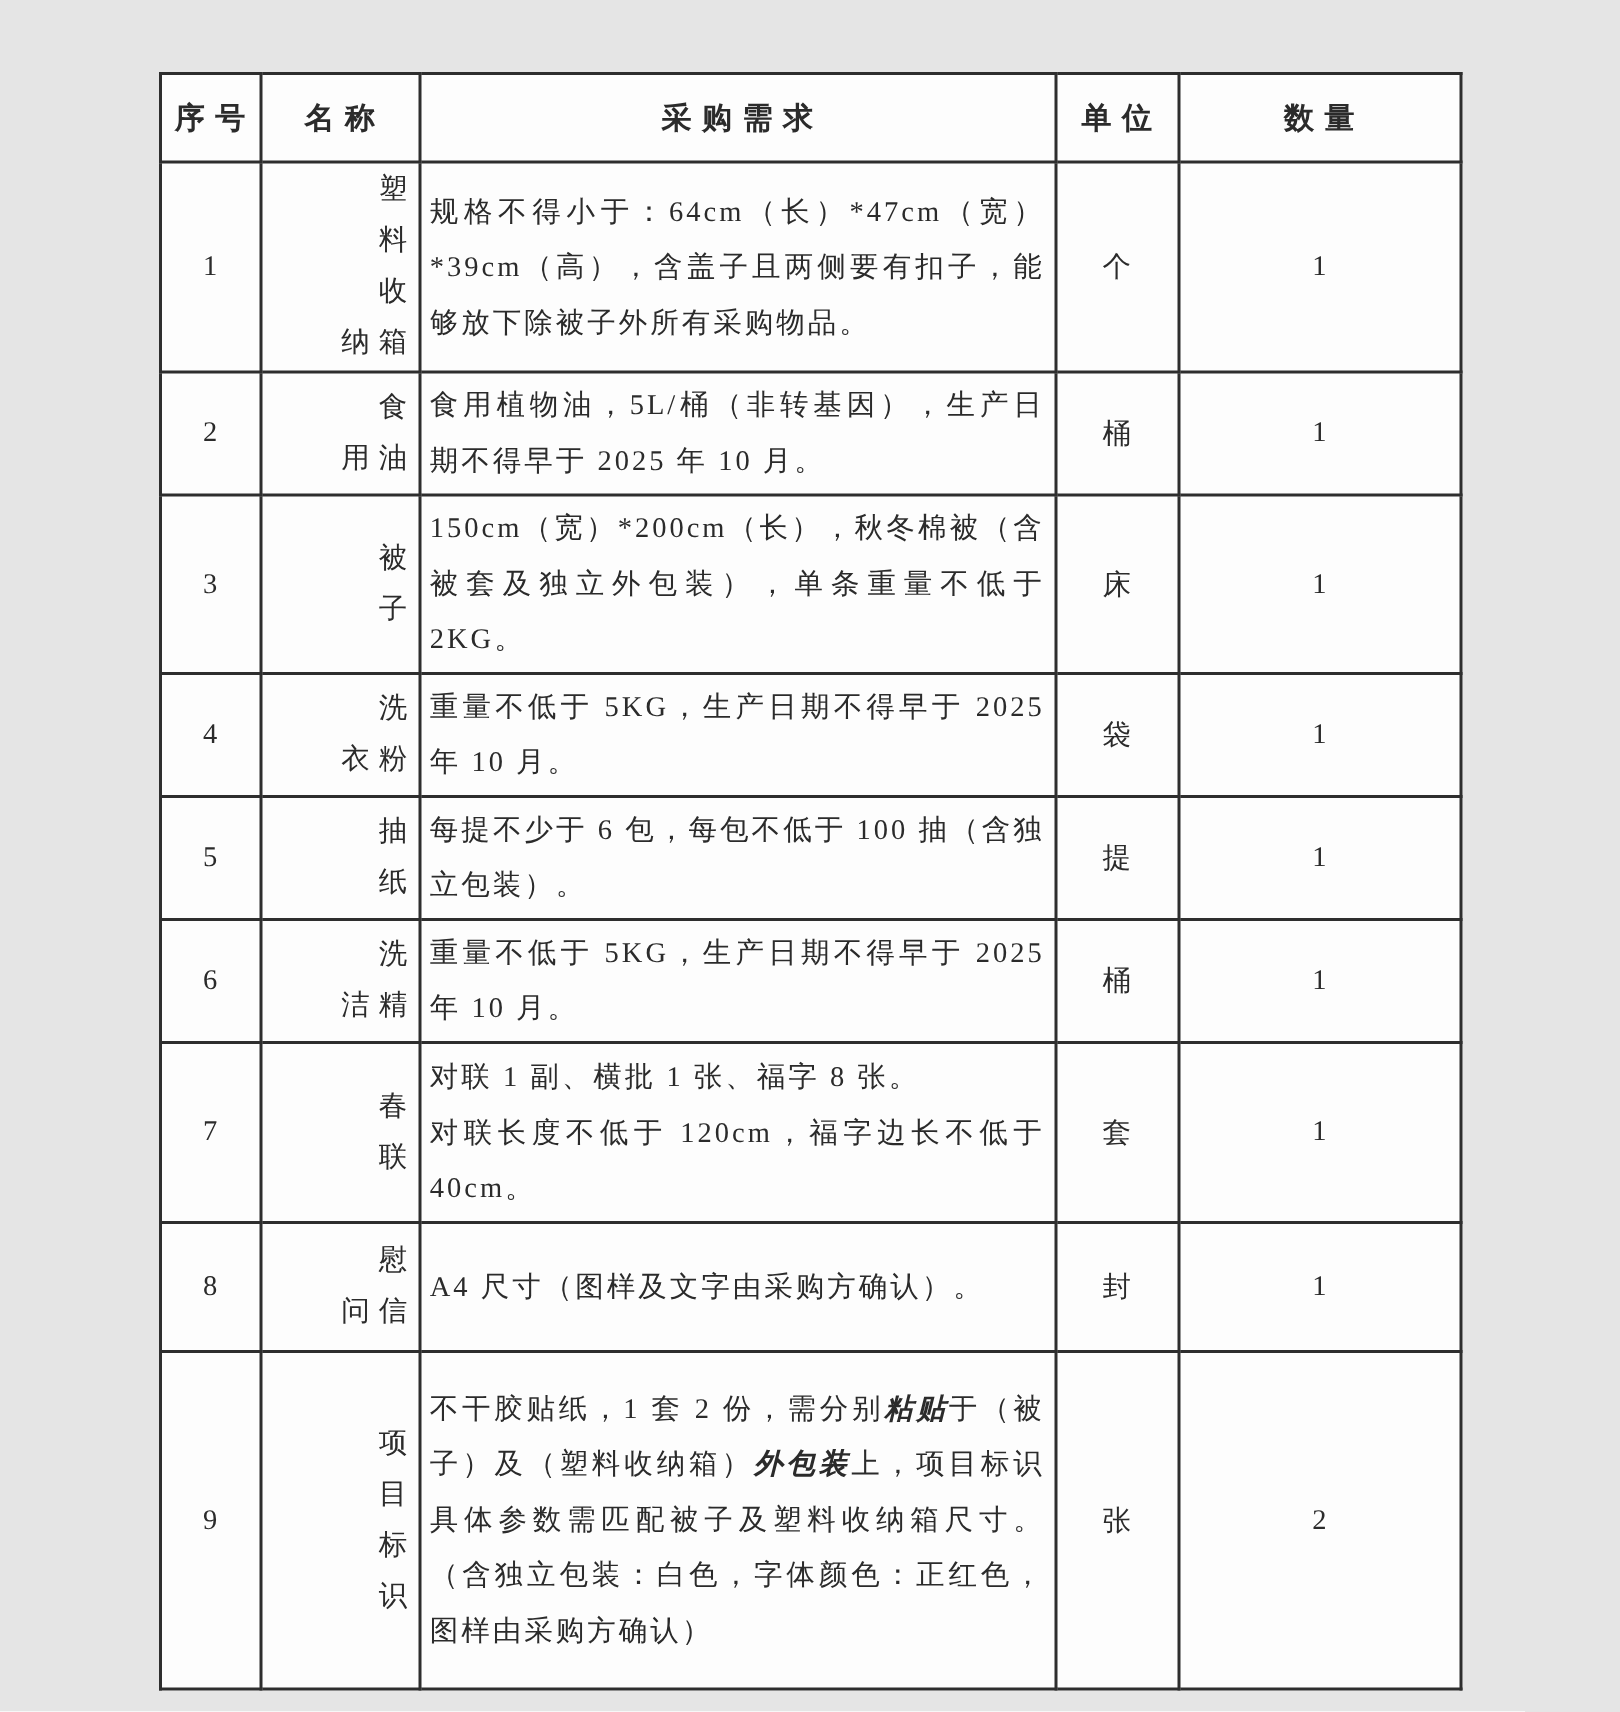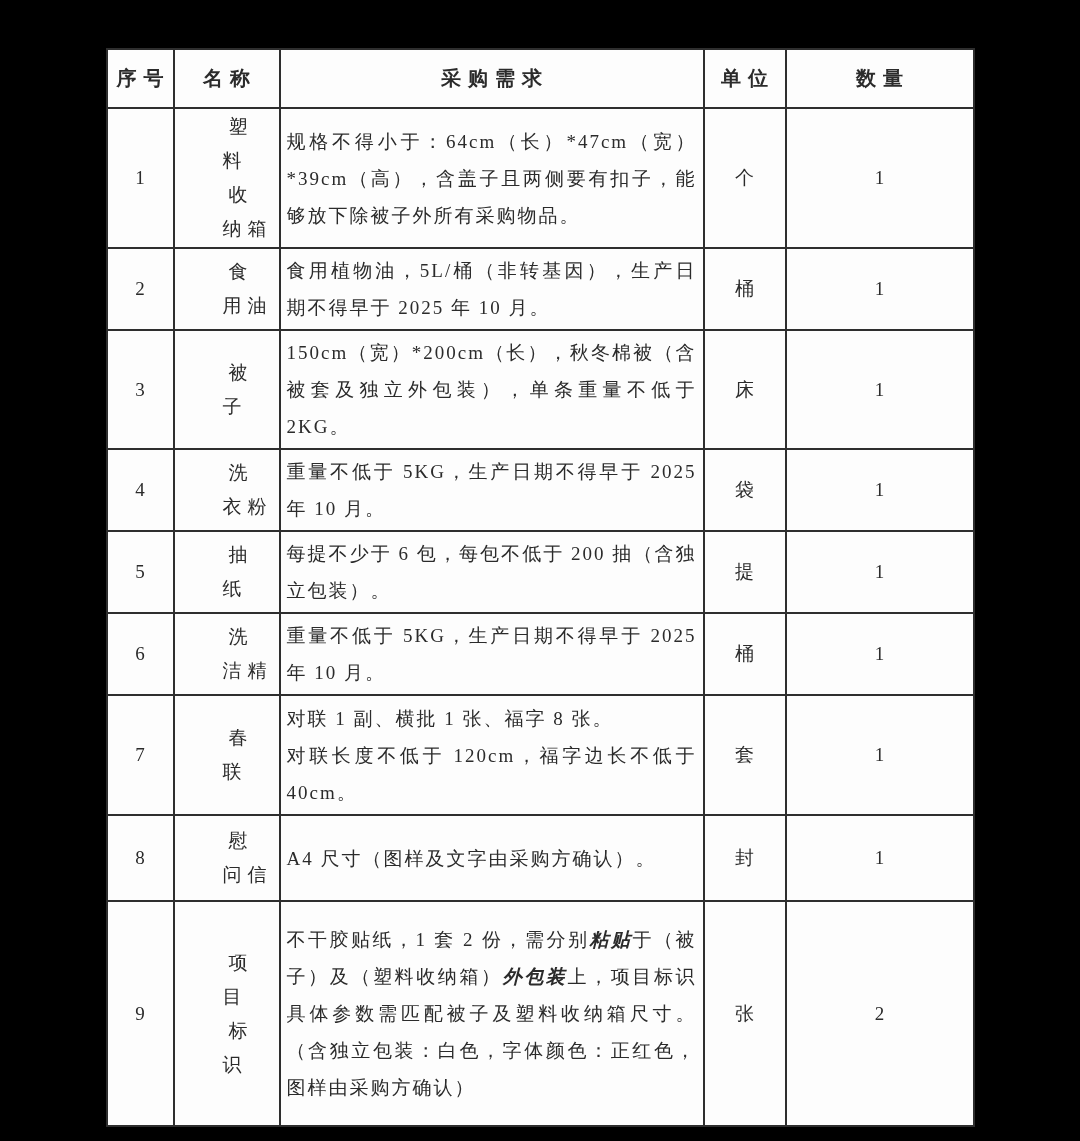--- a/index.html
+++ b/index.html
@@ -5,21 +5,21 @@
   html, body {
     margin: 0;
     padding: 0;
     background: #fbfbfb;
     font-family: "Liberation Serif", "DejaVu Serif", serif;
     color: #2b2b2b;
   }
   .page {
     width: 1080px;
     height: 1141px;
-    background: #000000;
+    background: #e5e5e5;
     overflow: hidden;
   }
   table.procurement-table {
     border-collapse: collapse;
     table-layout: fixed;
     width: 867px;
     margin: 48px auto 0 auto;
     background: #fdfdfd;
   }
   .procurement-table th,
@@ -45,21 +45,21 @@
   tbody tr:nth-child(5) { height: 80px; }
   tbody tr:nth-child(6) { height: 80px; }
   tbody tr:nth-child(7) { height: 120px; }
   tbody tr:nth-child(8) { height: 86px; }
   tbody tr:nth-child(9) { height: 225px; }
 
   td.cell-no, td.cell-unit, td.cell-qty {
     text-align: center;
   }
   td.cell-name {
-    text-align: left;
+    text-align: right;
     letter-spacing: 6px;
     text-indent: 6px;
     line-height: 34px;
     padding-left: 48px;
   }
   td.cell-req {
     text-align: justify;
     padding: 3px 6px 3px 6px;
     line-height: 37px;
     letter-spacing: 2px;
@@ -142,21 +142,21 @@
           </td>
           <td class="cell-unit">袋</td>
           <td class="cell-qty">1</td>
         </tr>
         <tr>
           <td class="cell-no">5</td>
           <td class="cell-name">
             <div>抽　纸</div>
           </td>
           <td class="cell-req">
-            <p><span>每提不少于 6 包，每包不低于 200 抽（含独立包装）。</span></p>
+            <p><span>每提不少于 6 包，每包不低于 100 抽（含独立包装）。</span></p>
           </td>
           <td class="cell-unit">提</td>
           <td class="cell-qty">1</td>
         </tr>
         <tr>
           <td class="cell-no">6</td>
           <td class="cell-name">
             <div>洗洁精</div>
           </td>
           <td class="cell-req">

